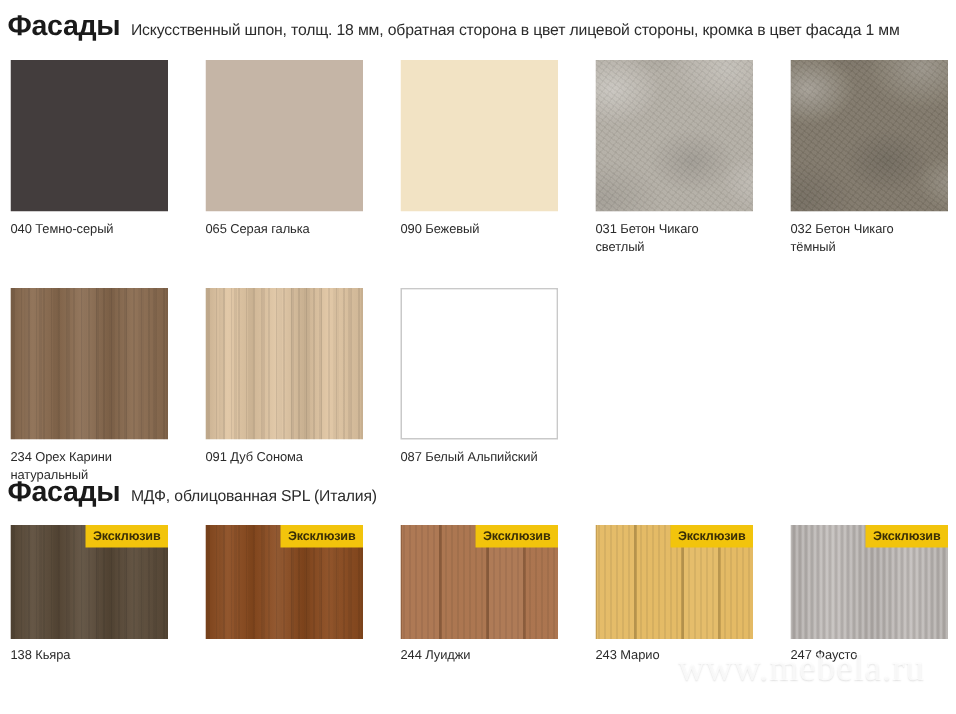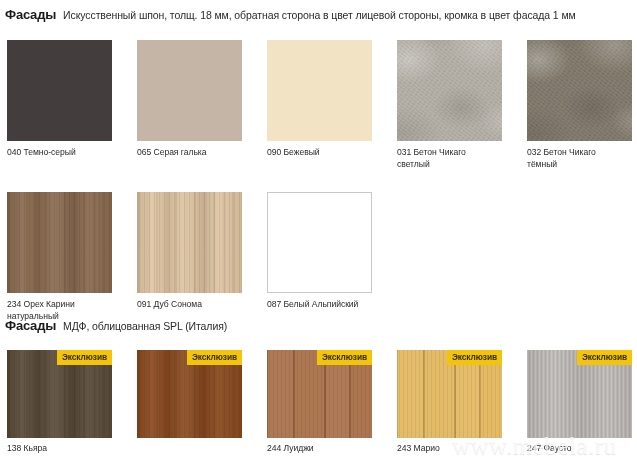--- a/index.html
+++ b/index.html
@@ -24,21 +24,21 @@
   }
 
   
   .section-header {
     display: flex;
     align-items: baseline;
     gap: 7px;
     padding-left: 5px;
   }
   .section-title {
-    font-size: 13px;
+    font-size: 19px;
     font-weight: bold;
     letter-spacing: -0.2px;
     color: #1a1a1a;
     white-space: nowrap;
   }
   .section-sub {
     font-size: 10.5px;
     font-weight: normal;
     color: #2b2b2b;
     letter-spacing: -0.1px;
@@ -66,21 +66,21 @@
   }
   .cell.empty { visibility: hidden; }
 
   .swatch {
     position: relative;
     width: 105px;
     height: 101px;
     overflow: hidden;
     box-sizing: border-box;
   }
-  #grid-mdf .swatch { height: 88px; }
+  #grid-mdf .swatch { height: 76px; }
 
   .swatch.bordered {
     border: 1px solid #c9c9c9;
   }
 
   .swatch-fill {
     position: absolute;
     inset: 0;
   }
 

